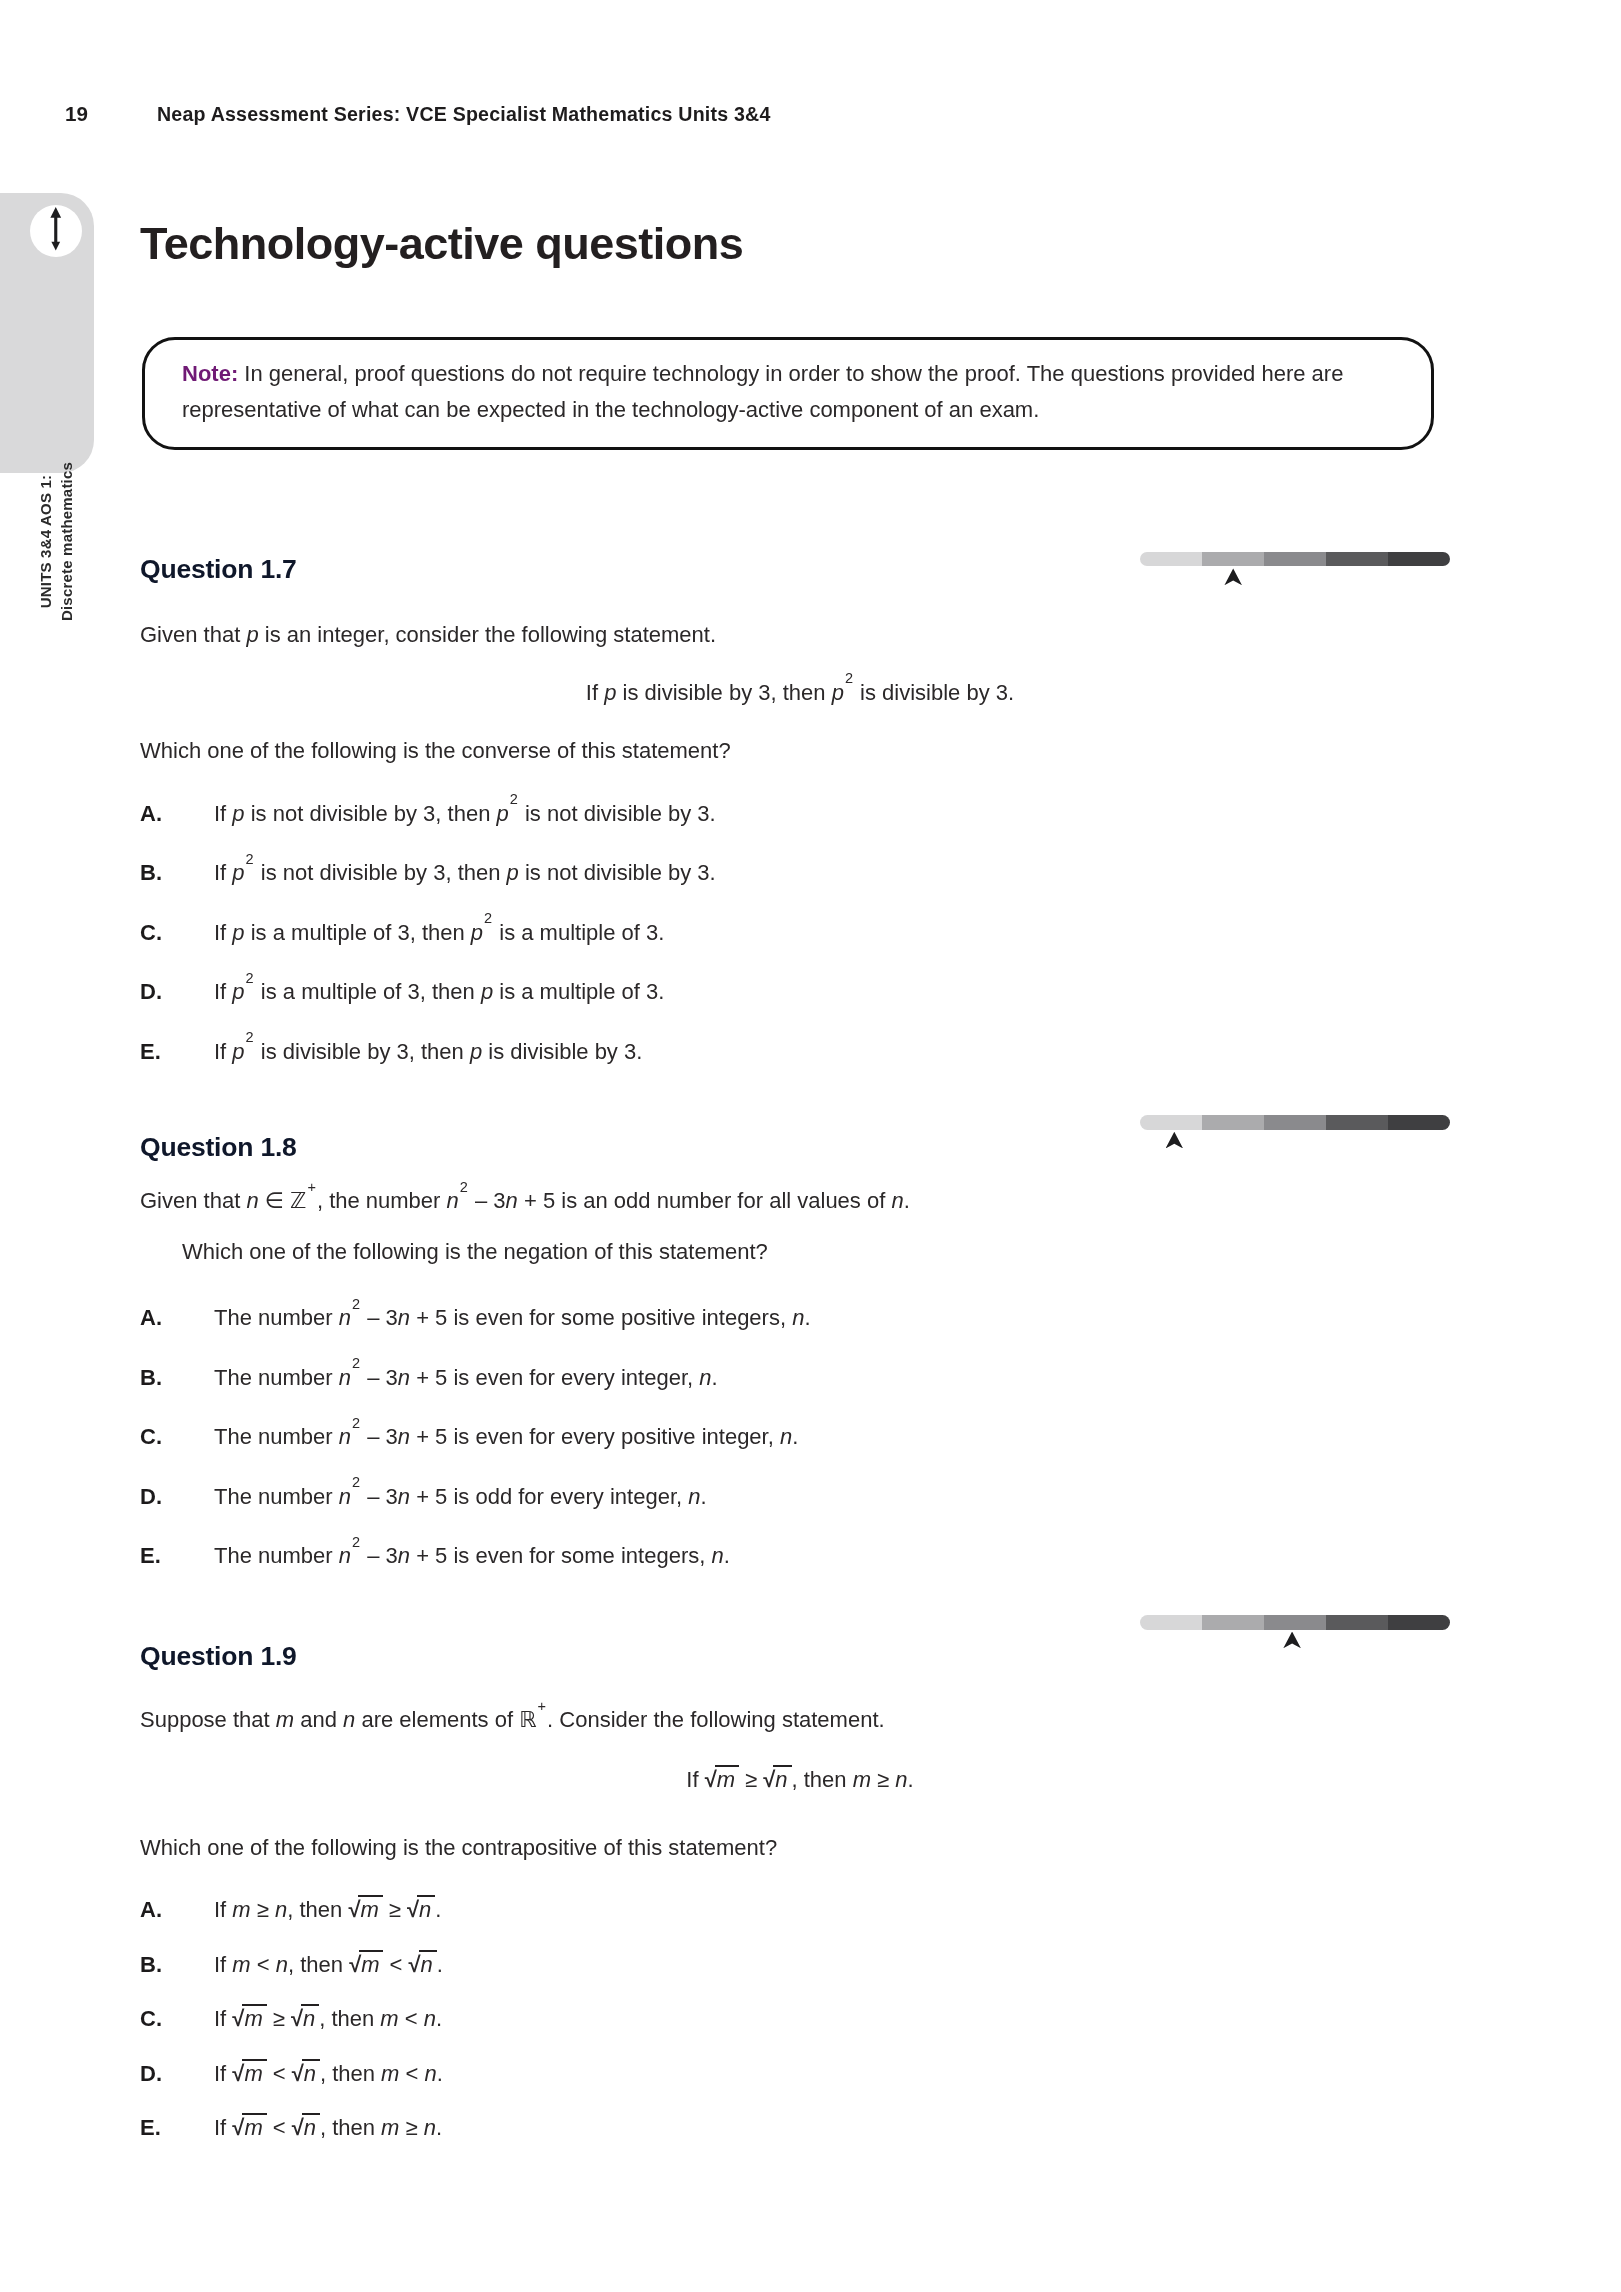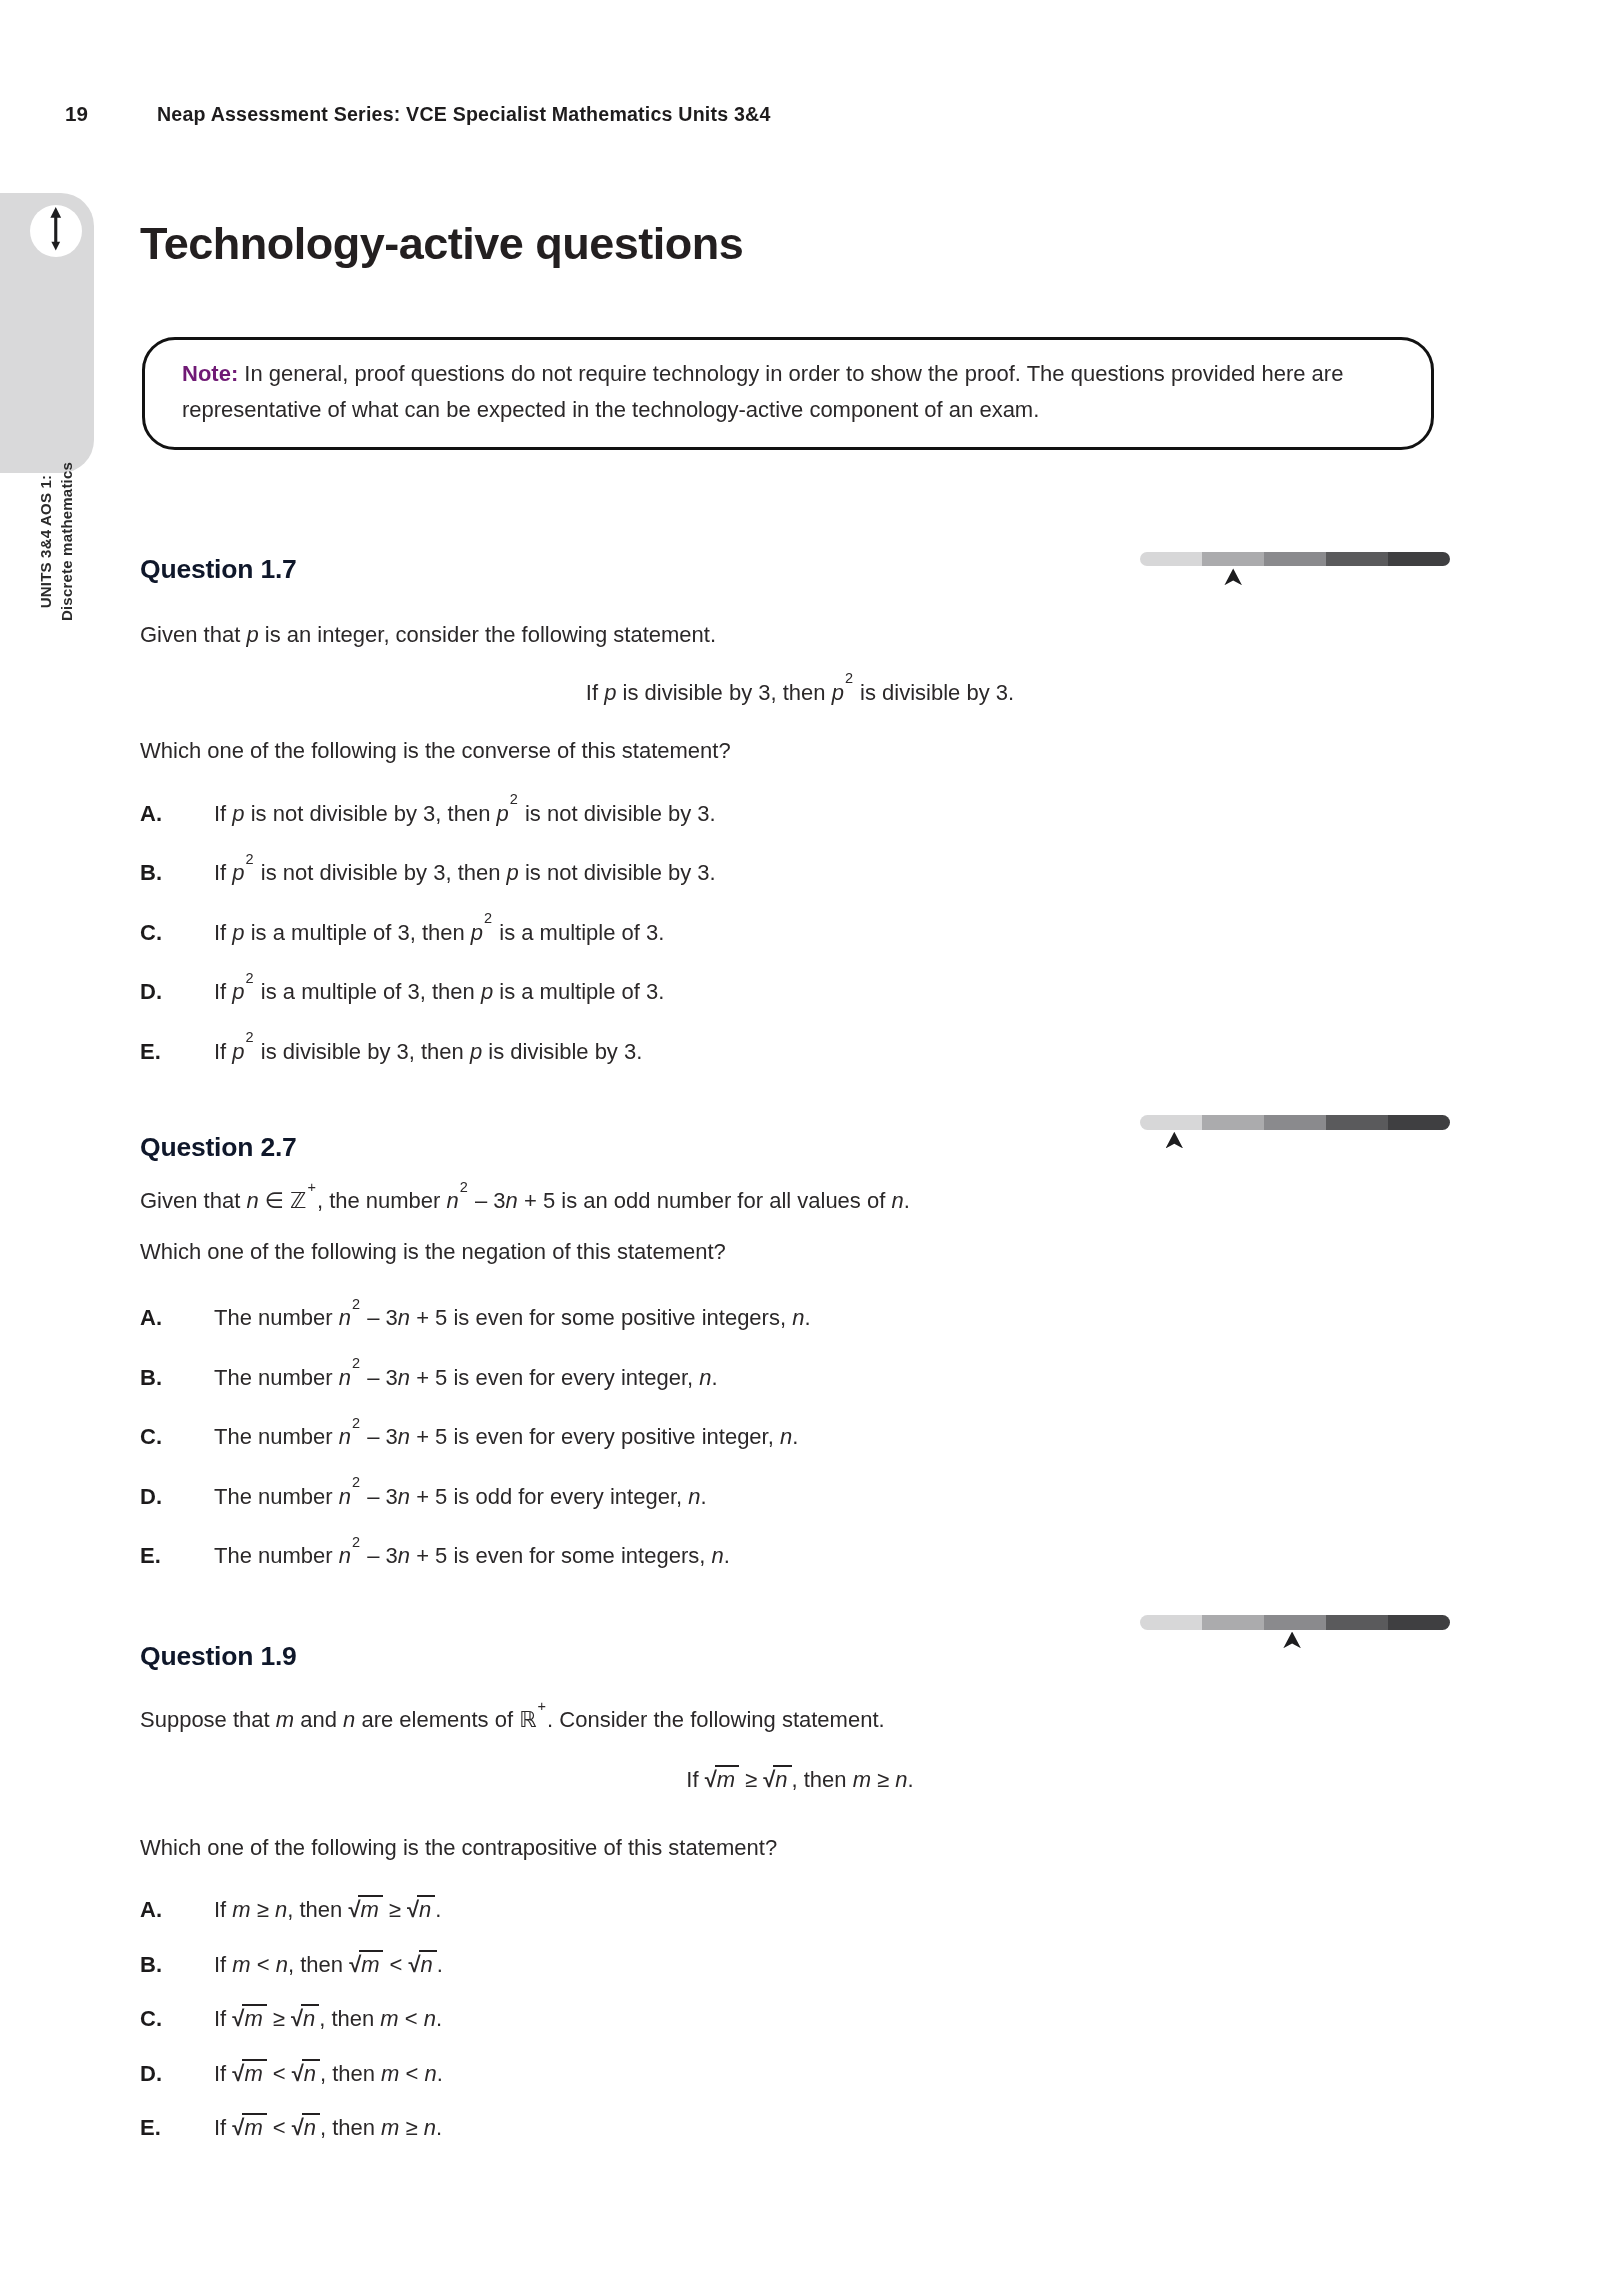--- a/index.html
+++ b/index.html
@@ -50,21 +50,21 @@
   .seg{flex:1;height:100%;}
   .marker{
     position:absolute;top:16.7px;width:17.6px;height:16.7px;background:#1d1d1f;
     clip-path:polygon(50% 0,100% 100%,50% 72%,0 100%);
   }
 
   .q-body{font-size:22px;line-height:29px;color:#2b2829;}
   #q1 .intro{margin-top:35px;} #q2 .intro{margin-top:23.5px;} #q3 .intro{margin-top:33px;}
   .stmt{text-align:center;}
   #q1 .stmt{margin-top:29px;} #q3 .stmt{margin-top:31px;}
-  #q1 .prompt{margin-top:29px;} #q2 .prompt{margin-top:21.6px;} #q3 .prompt{margin-top:39px;}
+  #q1 .prompt{margin-top:29px;} #q2 .prompt{margin-top:21.6px;margin-left:42px;} #q3 .prompt{margin-top:39px;}
   #q1 .options{margin-top:34px;} #q2 .options{margin-top:37px;} #q3 .options{margin-top:33px;}
 
   .opt{display:flex;align-items:baseline;margin-bottom:26.5px;min-height:33px;}
   #q2 .opt{margin-bottom:26.5px;}
   #q3 .opt{margin-bottom:21.6px;}
   .opt-letter{width:74px;flex:0 0 74px;font-weight:800;color:#1c1a1b;}
   .opt-text{flex:1;}
 
   
   .r{font-style:normal;}
@@ -145,21 +145,21 @@
   <div class="meter">
     <div class="meter-track">
         <div class="seg" style="background: rgb(215, 215, 216);"></div>
         <div class="seg" style="background: rgb(171, 171, 173);"></div>
         <div class="seg" style="background: rgb(138, 138, 141);"></div>
         <div class="seg" style="background: rgb(90, 90, 92);"></div>
         <div class="seg" style="background: rgb(63, 63, 65);"></div>
       </div>
     <div class="marker" style="left: calc(11% - 8.8px);"></div>
   </div>
-  <h2 class="q-head">Question 2.7</h2>
+  <h2 class="q-head">Question 1.8</h2>
   <p class="q-body intro"><span class="r">Given that </span><span class="i">n</span><span class="r"> ∈ </span><span class="r">ℤ</span><sup class="s">+</sup><span class="r">, the number </span><span class="i">n</span><sup class="s">2</sup><span class="r"> – 3</span><span class="i">n</span><span class="r"> + 5 is an odd number for all values of </span><span class="i">n</span><span class="r">.</span></p>
   <p class="q-body prompt">Which one of the following is the negation of this statement?</p>
   <div class="options">
     <div class="opt q-body">
       <span class="opt-letter">A.</span>
       <span class="opt-text"><span class="r">The number </span><span class="i">n</span><sup class="s">2</sup><span class="r"> – 3</span><span class="i">n</span><span class="r"> + 5 is even for some positive integers, </span><span class="i">n</span><span class="r">.</span></span>
     </div>
     <div class="opt q-body">
       <span class="opt-letter">B.</span>
       <span class="opt-text"><span class="r">The number </span><span class="i">n</span><sup class="s">2</sup><span class="r"> – 3</span><span class="i">n</span><span class="r"> + 5 is even for every integer, </span><span class="i">n</span><span class="r">.</span></span>

